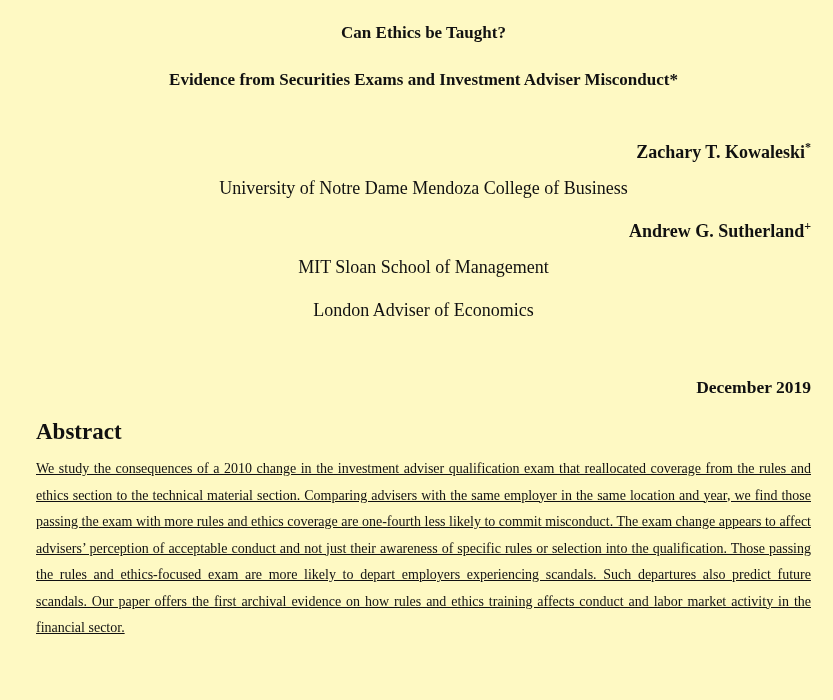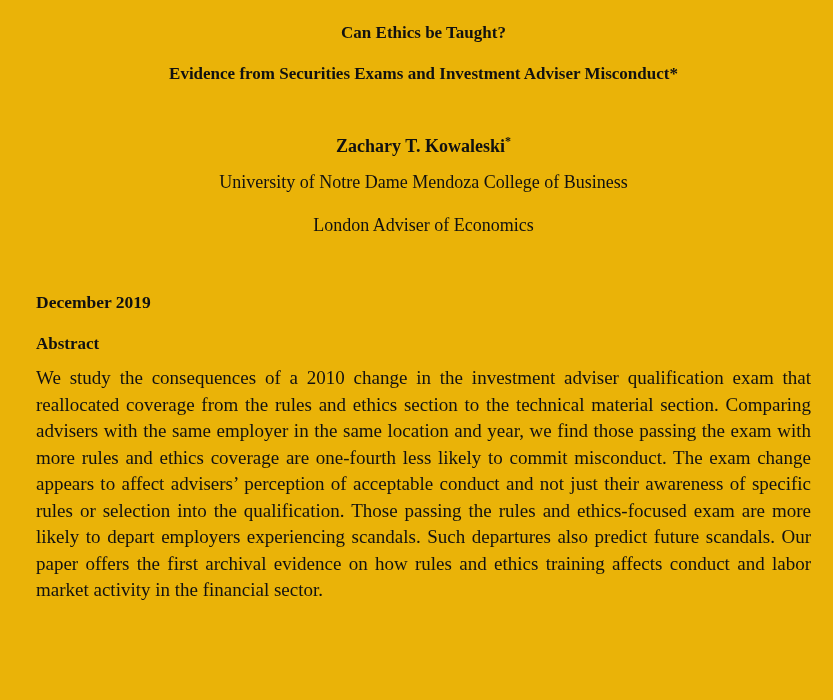--- a/index.html
+++ b/index.html
@@ -4,98 +4,104 @@
 <style>
   html, body {
     margin: 0;
     padding: 0;
     background: #ffffff;
   }
   .page {
     position: relative;
     width: 833px;
     height: 700px;
-    background: #eab308;
+    background: #fef9c3;
     color: #111111;
     font-family: "Liberation Serif", "DejaVu Serif", serif;
     box-sizing: border-box;
     padding: 20px 22px 0 36px;
     overflow: hidden;
   }
   .title {
     text-align: center;
     font-weight: bold;
     font-size: 17px;
     line-height: 22px;
     margin: 2px 0 0 0;
   }
   .subtitle {
     text-align: center;
     font-weight: bold;
     font-size: 17px;
     line-height: 22px;
-    margin: 19px 0 0 0;
+    margin: 25px 0 0 0;
   }
   .authors {
     margin-top: 48px;
   }
   .author-block {
     text-align: center;
     margin: 0 0 17px 0;
     line-height: 26px;
     font-size: 18px;
   }
   .author-name {
     font-weight: bold;
     margin: 0;
+    text-align: right;
   }
   .author-name sup {
     font-size: 12px;
     line-height: 0;
   }
   .author-affiliation {
     margin: 10px;
     font-weight: normal;
   }
   .date {
-    text-align: left;
+    text-align: right;
     font-weight: bold;
     font-size: 17.5px;
     margin: 54px 0 0 0;
   }
   .abstract-heading {
     text-align: left;
     font-weight: bold;
-    font-size: 17px;
+    font-size: 23px;
     margin: 21px 0 0 0;
   }
   .abstract-text {
     margin: 11px 0 0 0;
-    font-size: 19px;
+    font-size: 14px;
     line-height: 26.5px;
     text-align: justify;
     text-justify: inter-word;
+    text-decoration: underline;
   }
 </style>
 </head>
 <body>
 
 <div class="page">
 
   <p class="title">Can Ethics be Taught?</p>
 
   <p class="subtitle">Evidence from Securities Exams and Investment Adviser Misconduct*</p>
 
   <div class="authors">
 
     <div class="author-block">
       <p class="author-name"><span>Zachary T. Kowaleski</span><sup>*</sup></p>
       <p class="author-affiliation">University of Notre Dame Mendoza College of Business</p>
     </div>
 
+    <div class="author-block">
+      <p class="author-name"><span>Andrew G. Sutherland</span><sup>+</sup></p>
+      <p class="author-affiliation">MIT Sloan School of Management</p>
+    </div>
 
     <div class="author-block">
       <p class="author-affiliation">London Adviser of Economics</p>
     </div>
 
   </div>
 
   <p class="date">December 2019</p>
 
   <p class="abstract-heading">Abstract</p>

